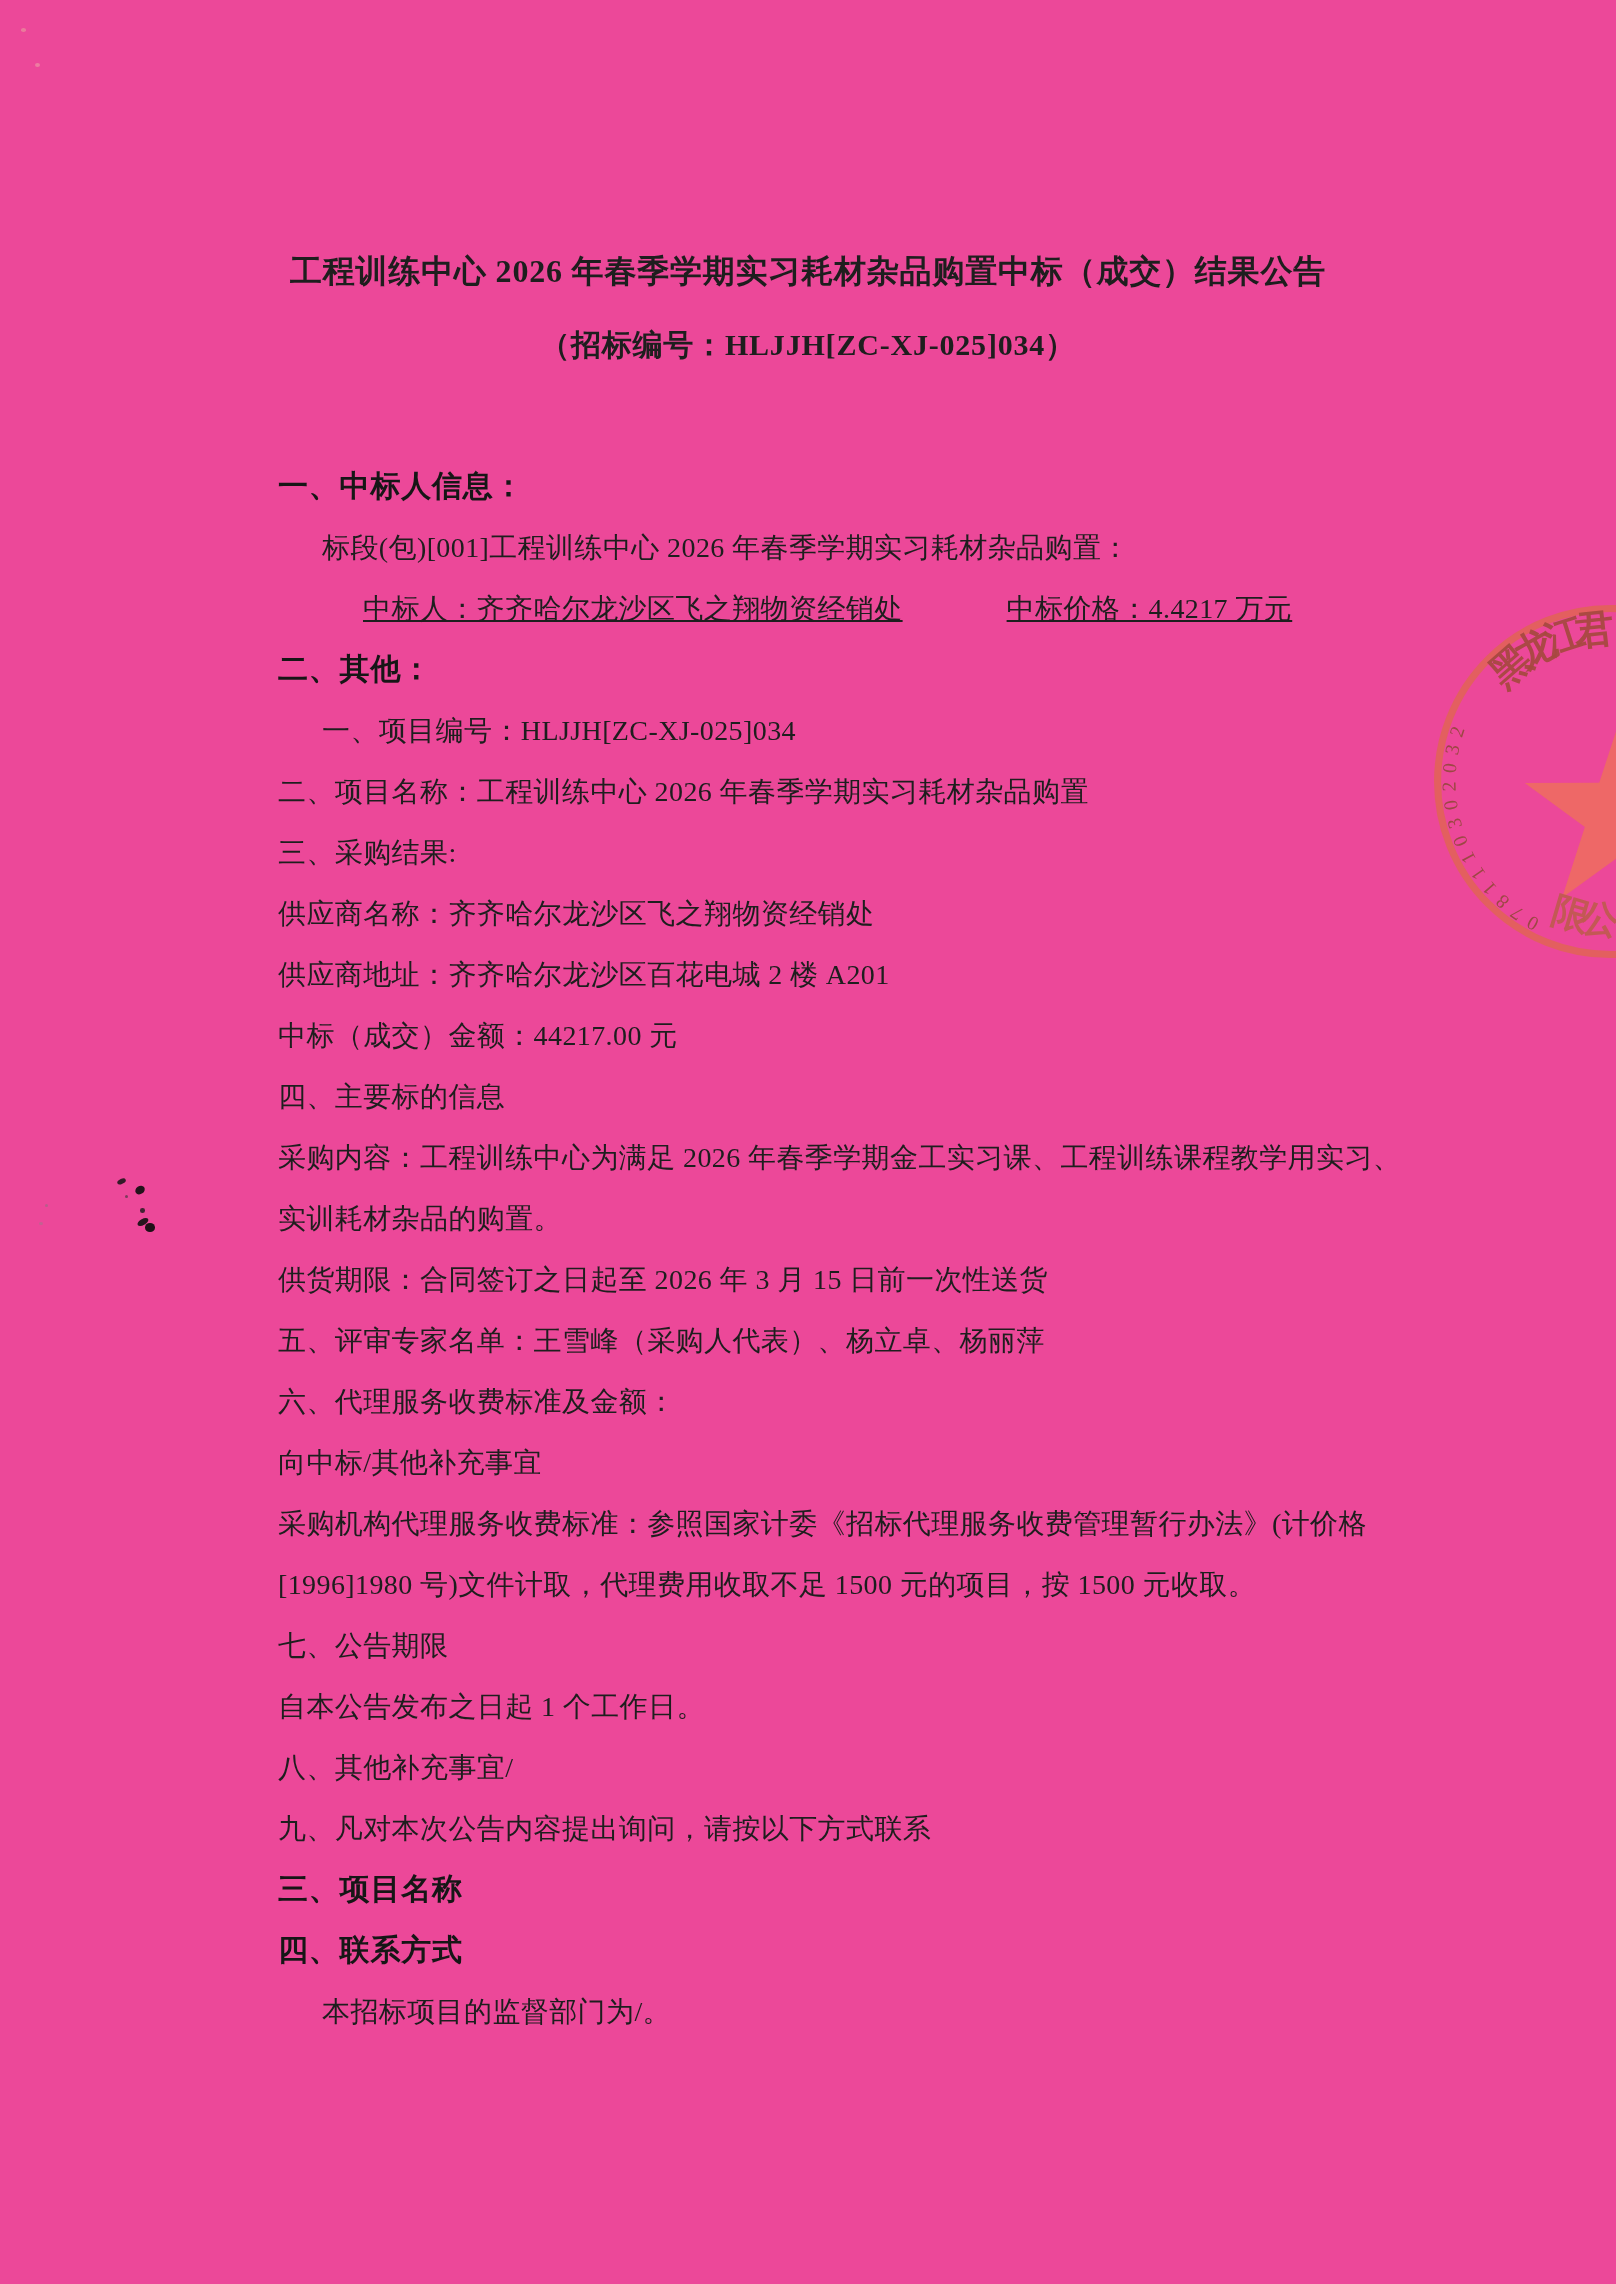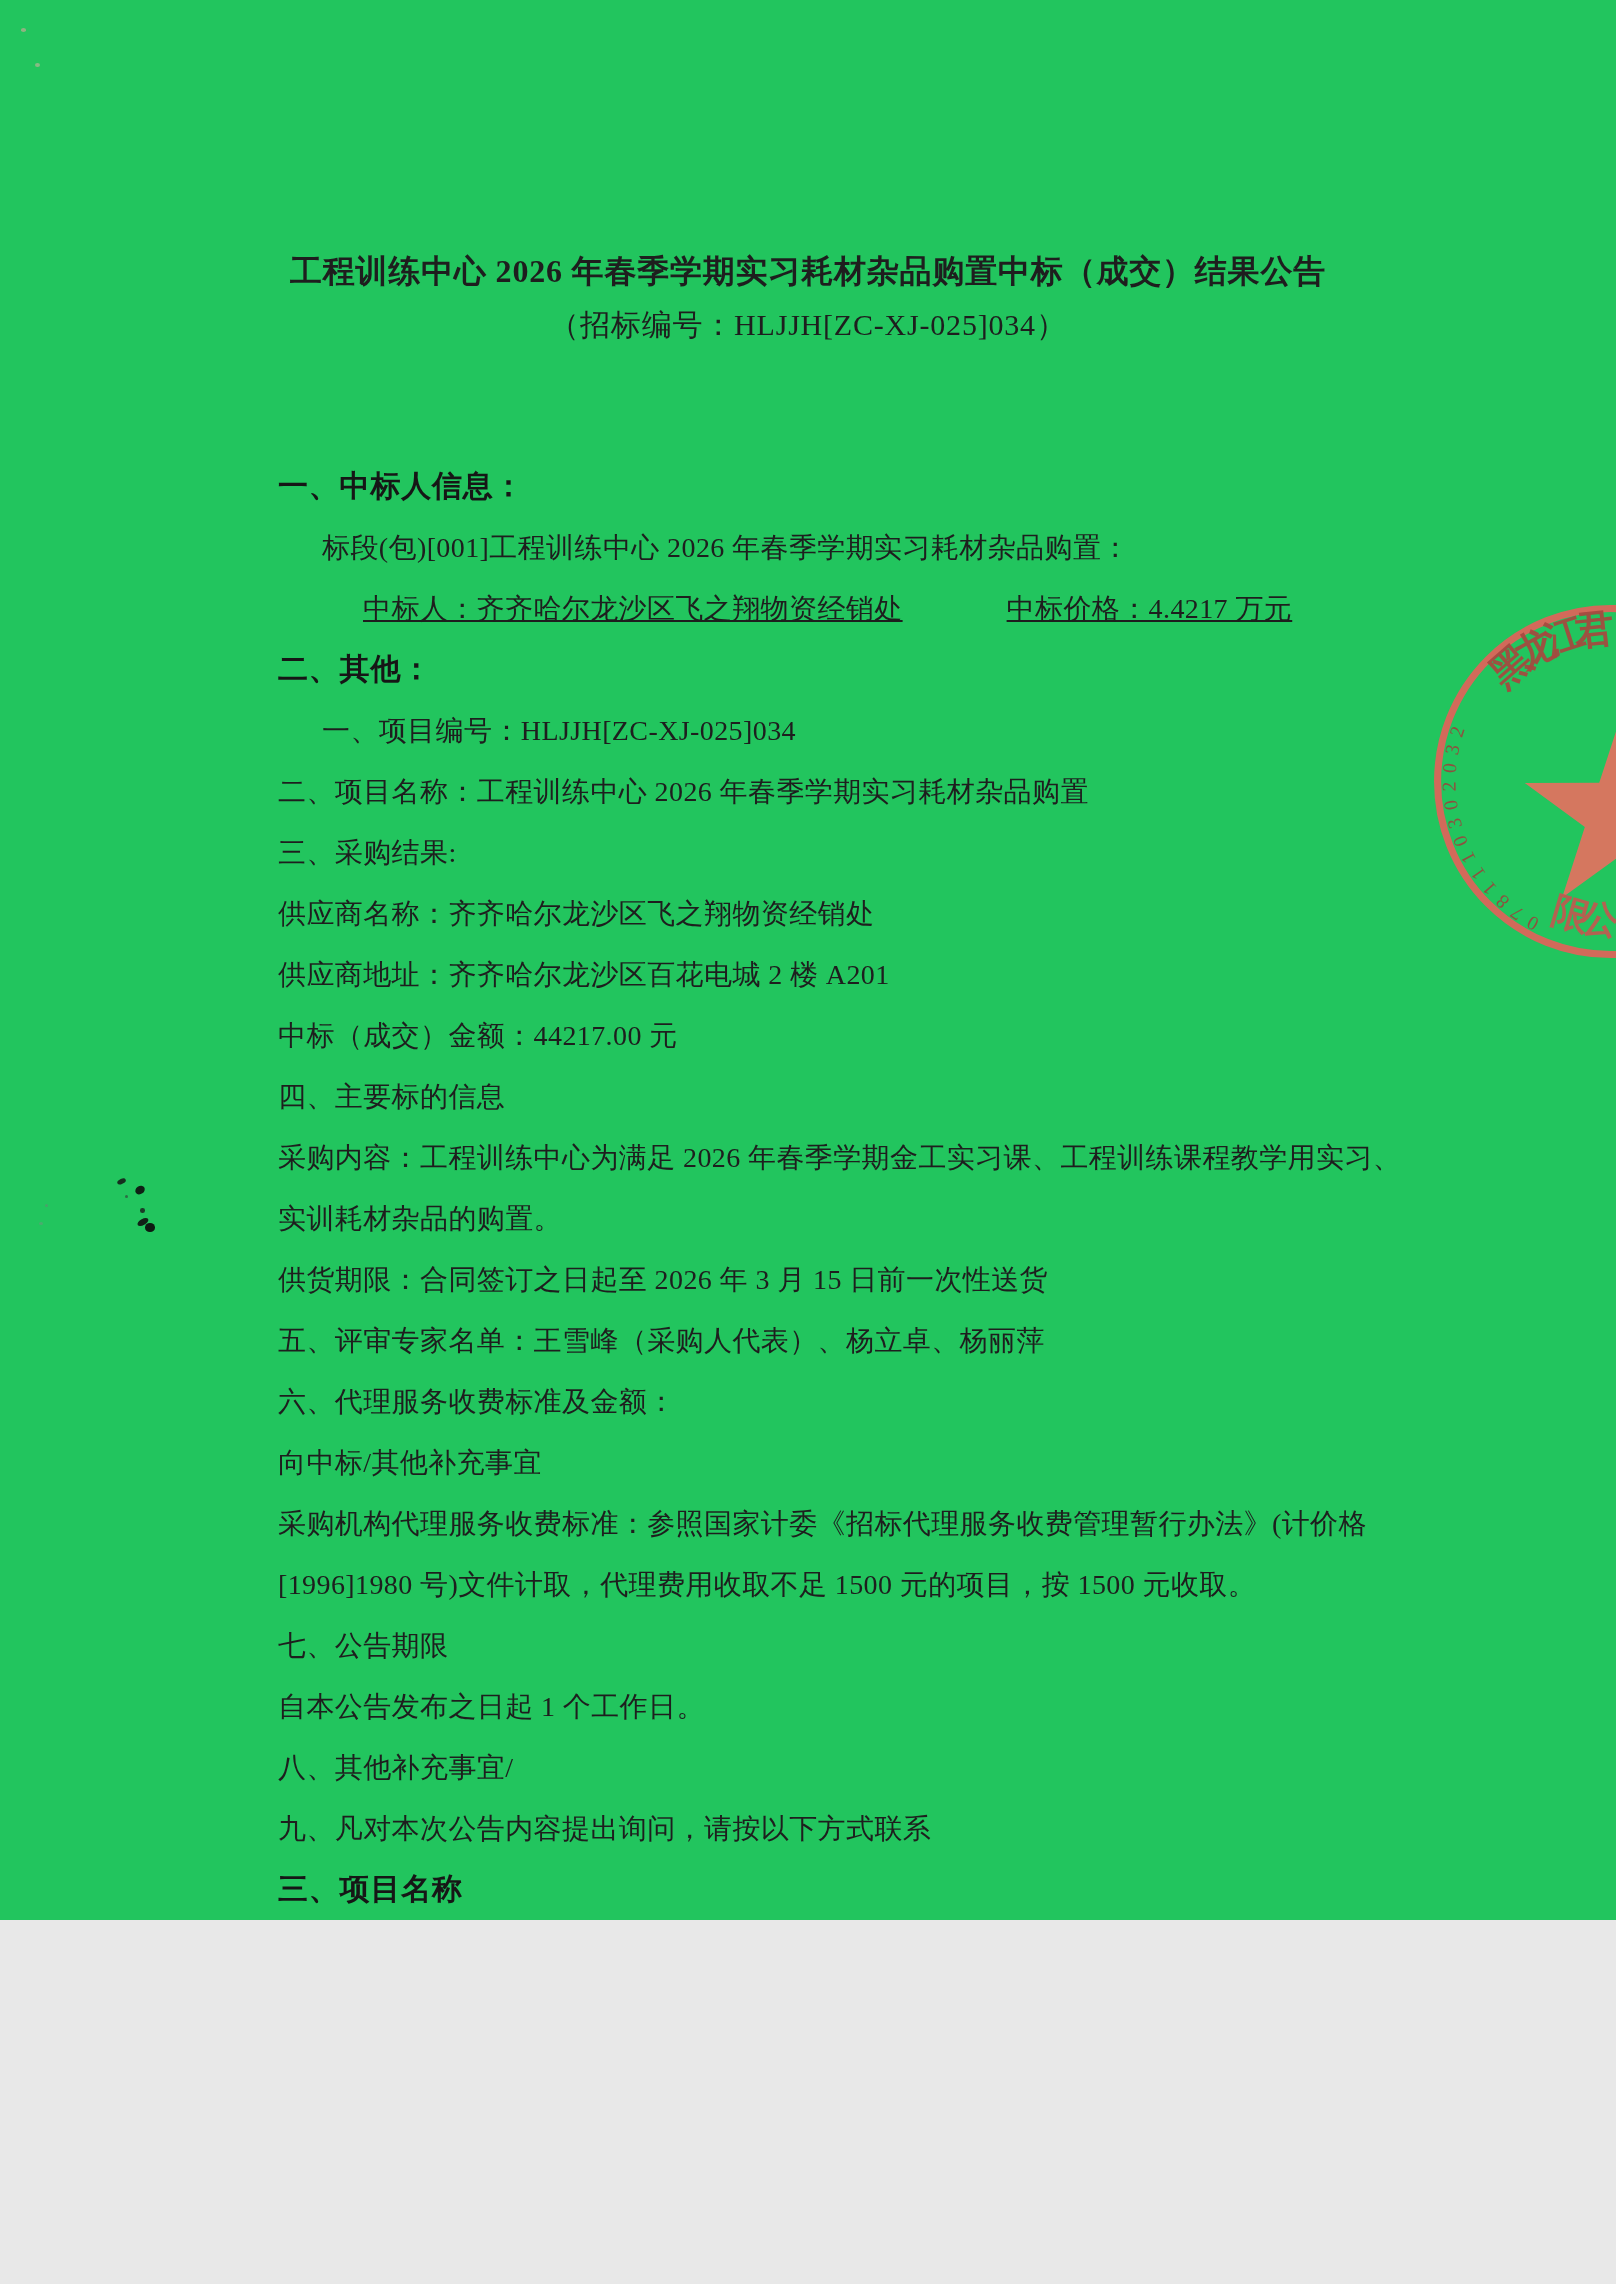--- a/index.html
+++ b/index.html
@@ -1,34 +1,34 @@
 <!DOCTYPE html>
 <html style="font-size:12.6px"><head>
 <meta charset="utf-8">
 <style>
   html,body{margin:0;padding:0;background:#e8e8e8;}
   .page{
     position:relative;
-    width:1616px;height:1920px;
-    background:#22c55e;
+    width:1616px;height:2284px;
+    background:#ec4899;
     overflow:hidden;
     font-family:"Liberation Serif","DejaVu Serif",serif;
     color:#1e1e1e;
   }
   .title-block{
     position:absolute;top:254px;left:0;width:1616px;
     text-align:center;
   }
   .title-line1{
     font-size:32px;line-height:35px;font-weight:600;
     letter-spacing:0.8px;
   }
   .title-line2{
-    margin-top:19px;
-    font-size:30px;line-height:33px;font-weight:400;
+    margin-top:39px;
+    font-size:30px;line-height:33px;font-weight:700;
     letter-spacing:0.8px;
   }
   .content{
     position:absolute;top:456px;left:246px;width:1200px;
   }
   .line{
     height:61px;
     display:flex;align-items:center;
     font-size:28px;
     white-space:nowrap;

